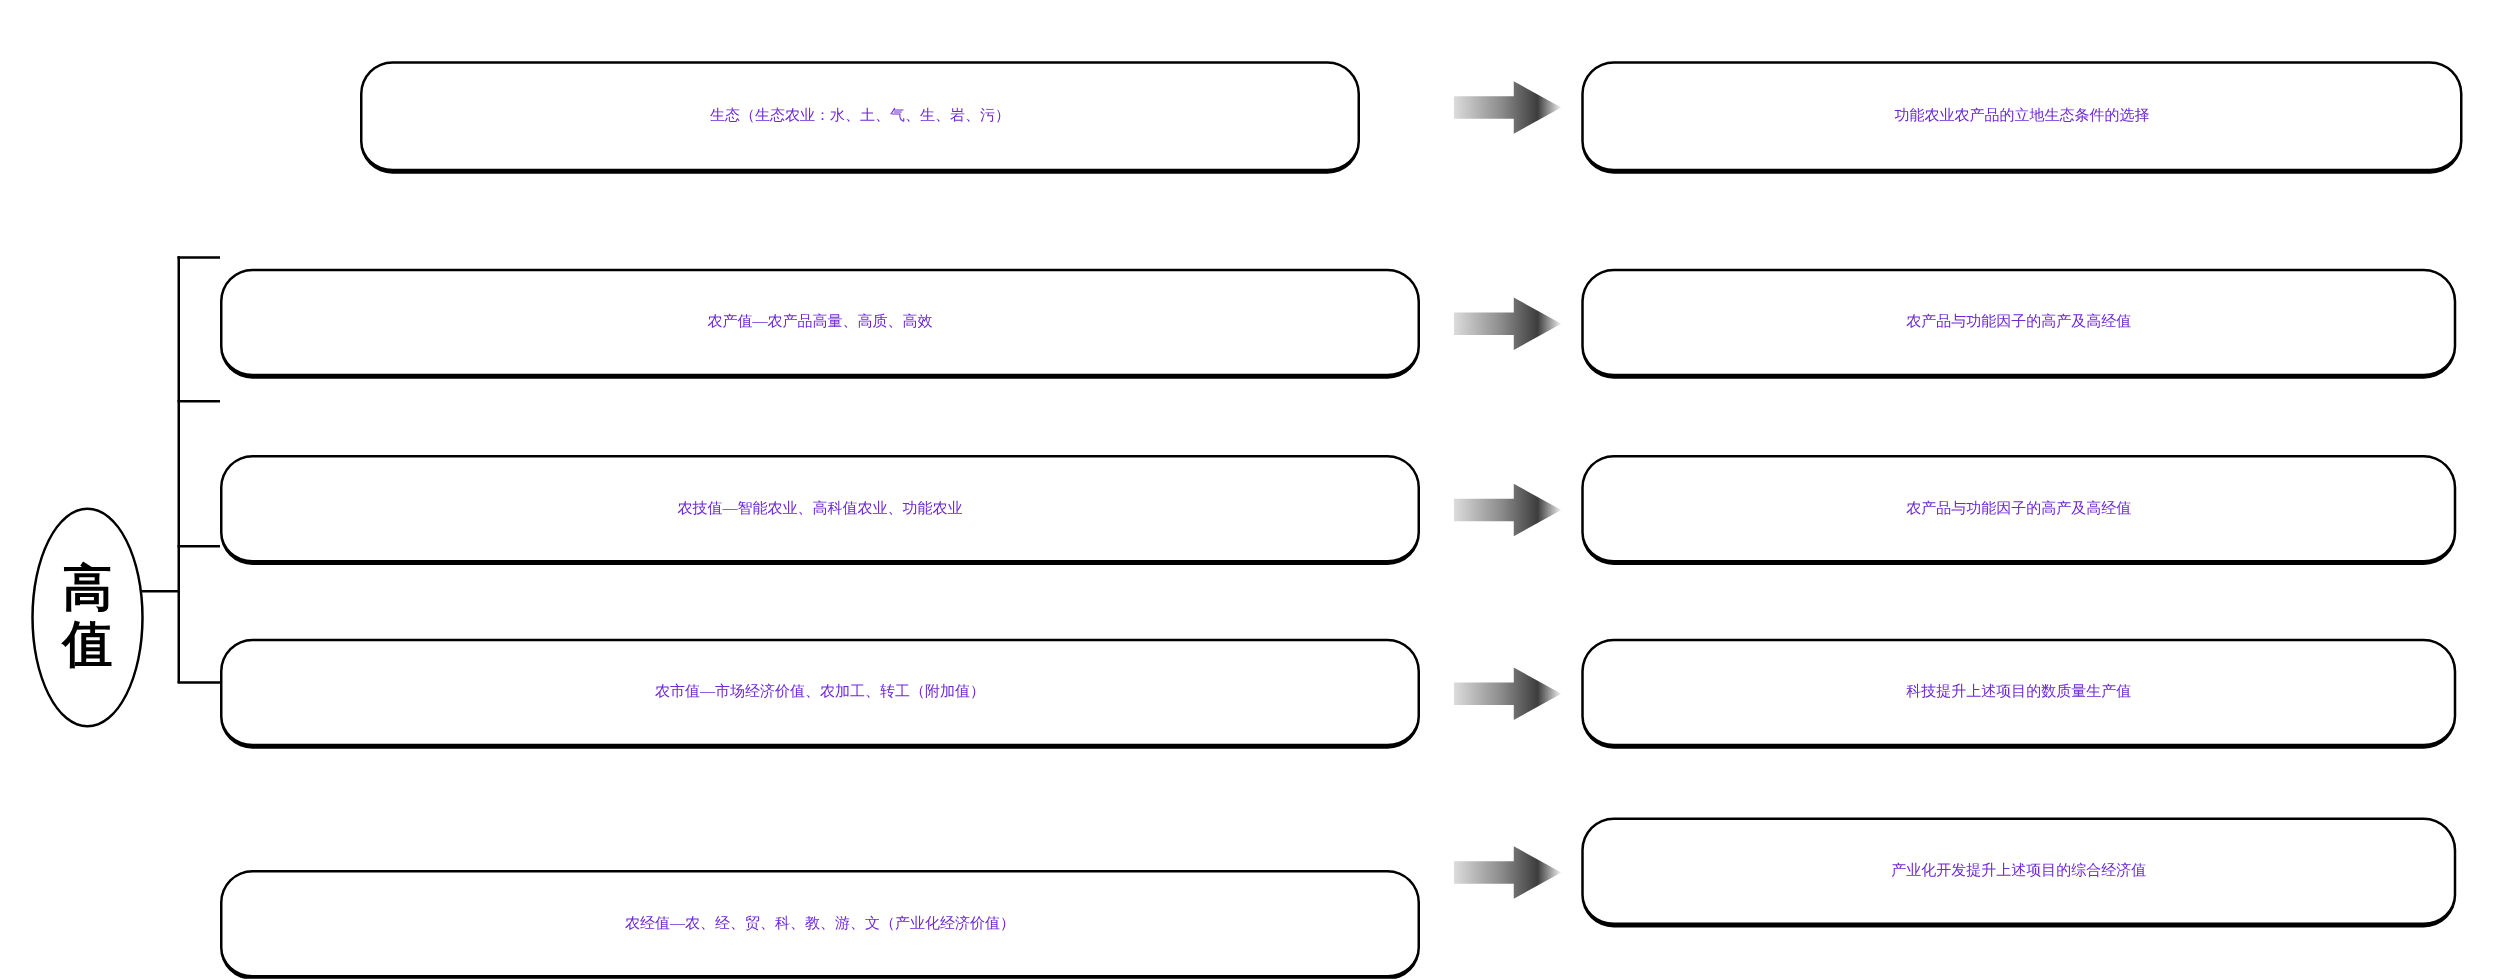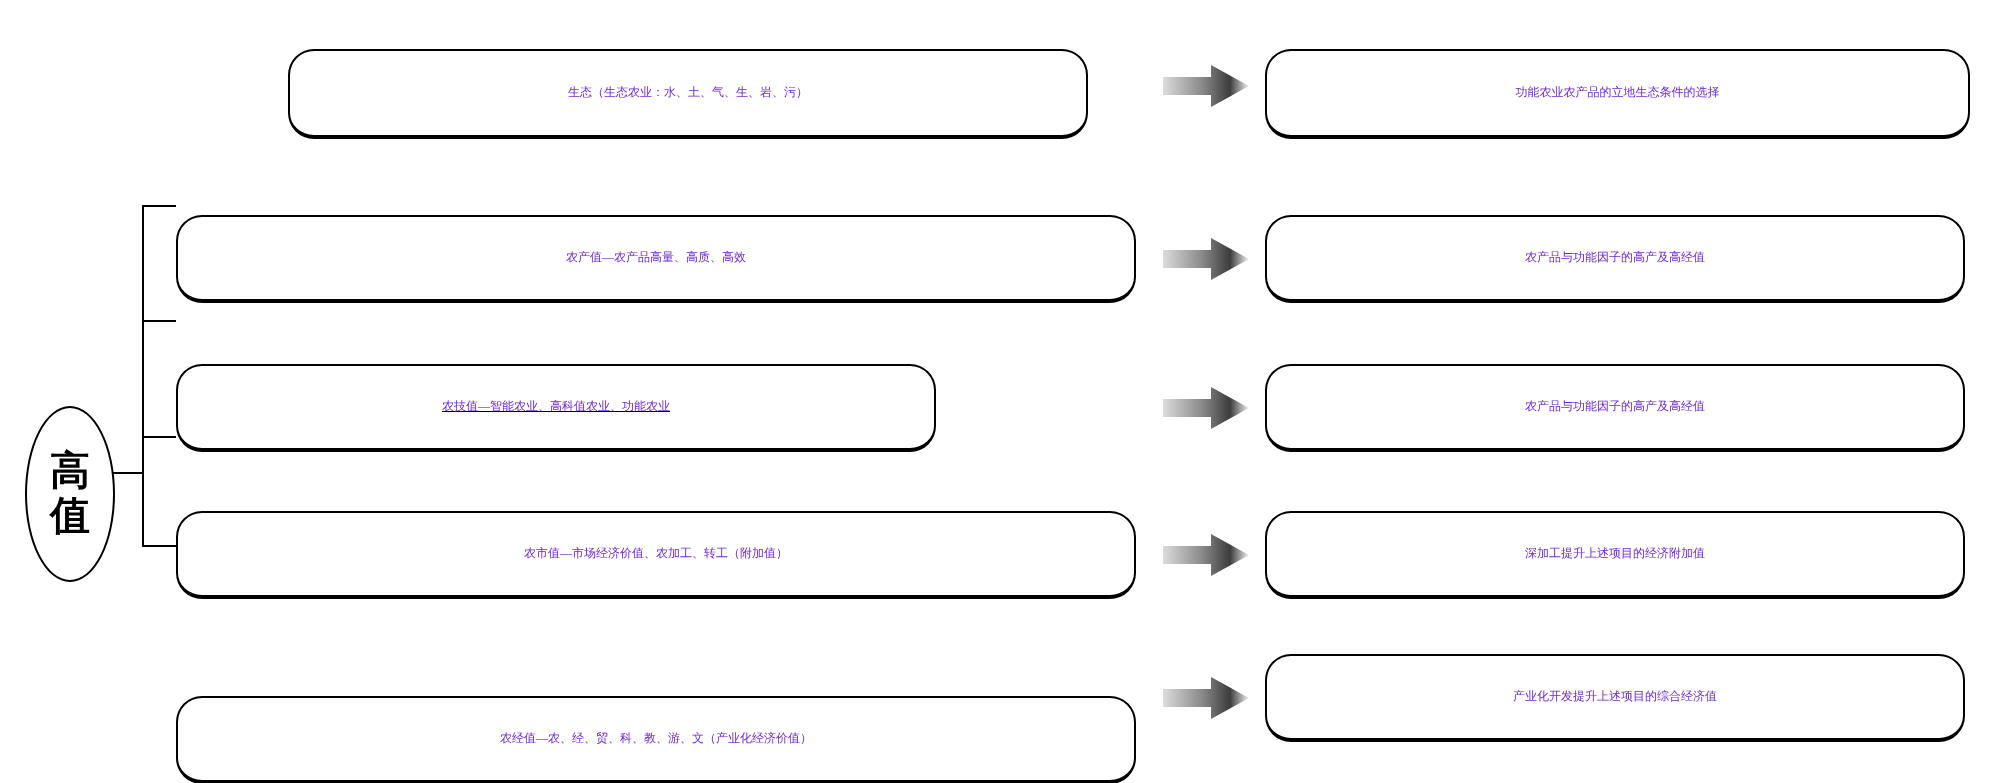--- a/index.html
+++ b/index.html
@@ -142,21 +142,21 @@
           <stop offset="100%" stop-color="#f2f2f2"></stop>
         </linearGradient>
       </defs>
       <polygon points="0,14 48,14 48,2 86,23 48,44 48,32 0,32" fill="url(#ag2)"></polygon>
     </svg>
   </div>
   <div class="rbox" style="left:1265px; top:215px; width:700px; height:88px;">
     <span class="txt" style="font-size: 12px;">农产品与功能因子的高产及高经值</span>
   </div>
 
-  <div class="rbox" style="left:176px; top:364px; width:760px; height:88px;text-decoration:underline;">
+  <div class="rbox" style="left:176px; top:364px; width:960px; height:88px;">
     <span class="txt" style="font-size: 12px;">农技值—智能农业、高科值农业、功能农业</span>
   </div>
   <div class="arrow" style="left:1163px; top:385px;">
     <svg viewBox="0 0 86 46" preserveAspectRatio="none">
       <defs>
         <linearGradient id="ag3" x1="0" y1="0" x2="1" y2="0">
           <stop offset="0%" stop-color="#dcdcdc"></stop>
           <stop offset="45%" stop-color="#8a8a8a"></stop>
           <stop offset="78%" stop-color="#3d3d3d"></stop>
           <stop offset="100%" stop-color="#f2f2f2"></stop>
@@ -179,21 +179,21 @@
           <stop offset="0%" stop-color="#dcdcdc"></stop>
           <stop offset="45%" stop-color="#8a8a8a"></stop>
           <stop offset="78%" stop-color="#3d3d3d"></stop>
           <stop offset="100%" stop-color="#f2f2f2"></stop>
         </linearGradient>
       </defs>
       <polygon points="0,14 48,14 48,2 86,23 48,44 48,32 0,32" fill="url(#ag4)"></polygon>
     </svg>
   </div>
   <div class="rbox" style="left:1265px; top:511px; width:700px; height:88px;">
-    <span class="txt" style="font-size: 12px;">深加工提升上述项目的经济附加值</span>
+    <span class="txt" style="font-size: 12px;">科技提升上述项目的数质量生产值</span>
   </div>
 
   <div class="rbox tight" style="left:176px; top:654px; width:960px; height:88px;margin-top:42px;">
     <span class="txt" style="font-size: 12px;">农经值—农、经、贸、科、教、游、文（产业化经济价值）</span>
   </div>
   <div class="arrow" style="left:1163px; top:675px;">
     <svg viewBox="0 0 86 46" preserveAspectRatio="none">
       <defs>
         <linearGradient id="ag5" x1="0" y1="0" x2="1" y2="0">
           <stop offset="0%" stop-color="#dcdcdc"></stop>

